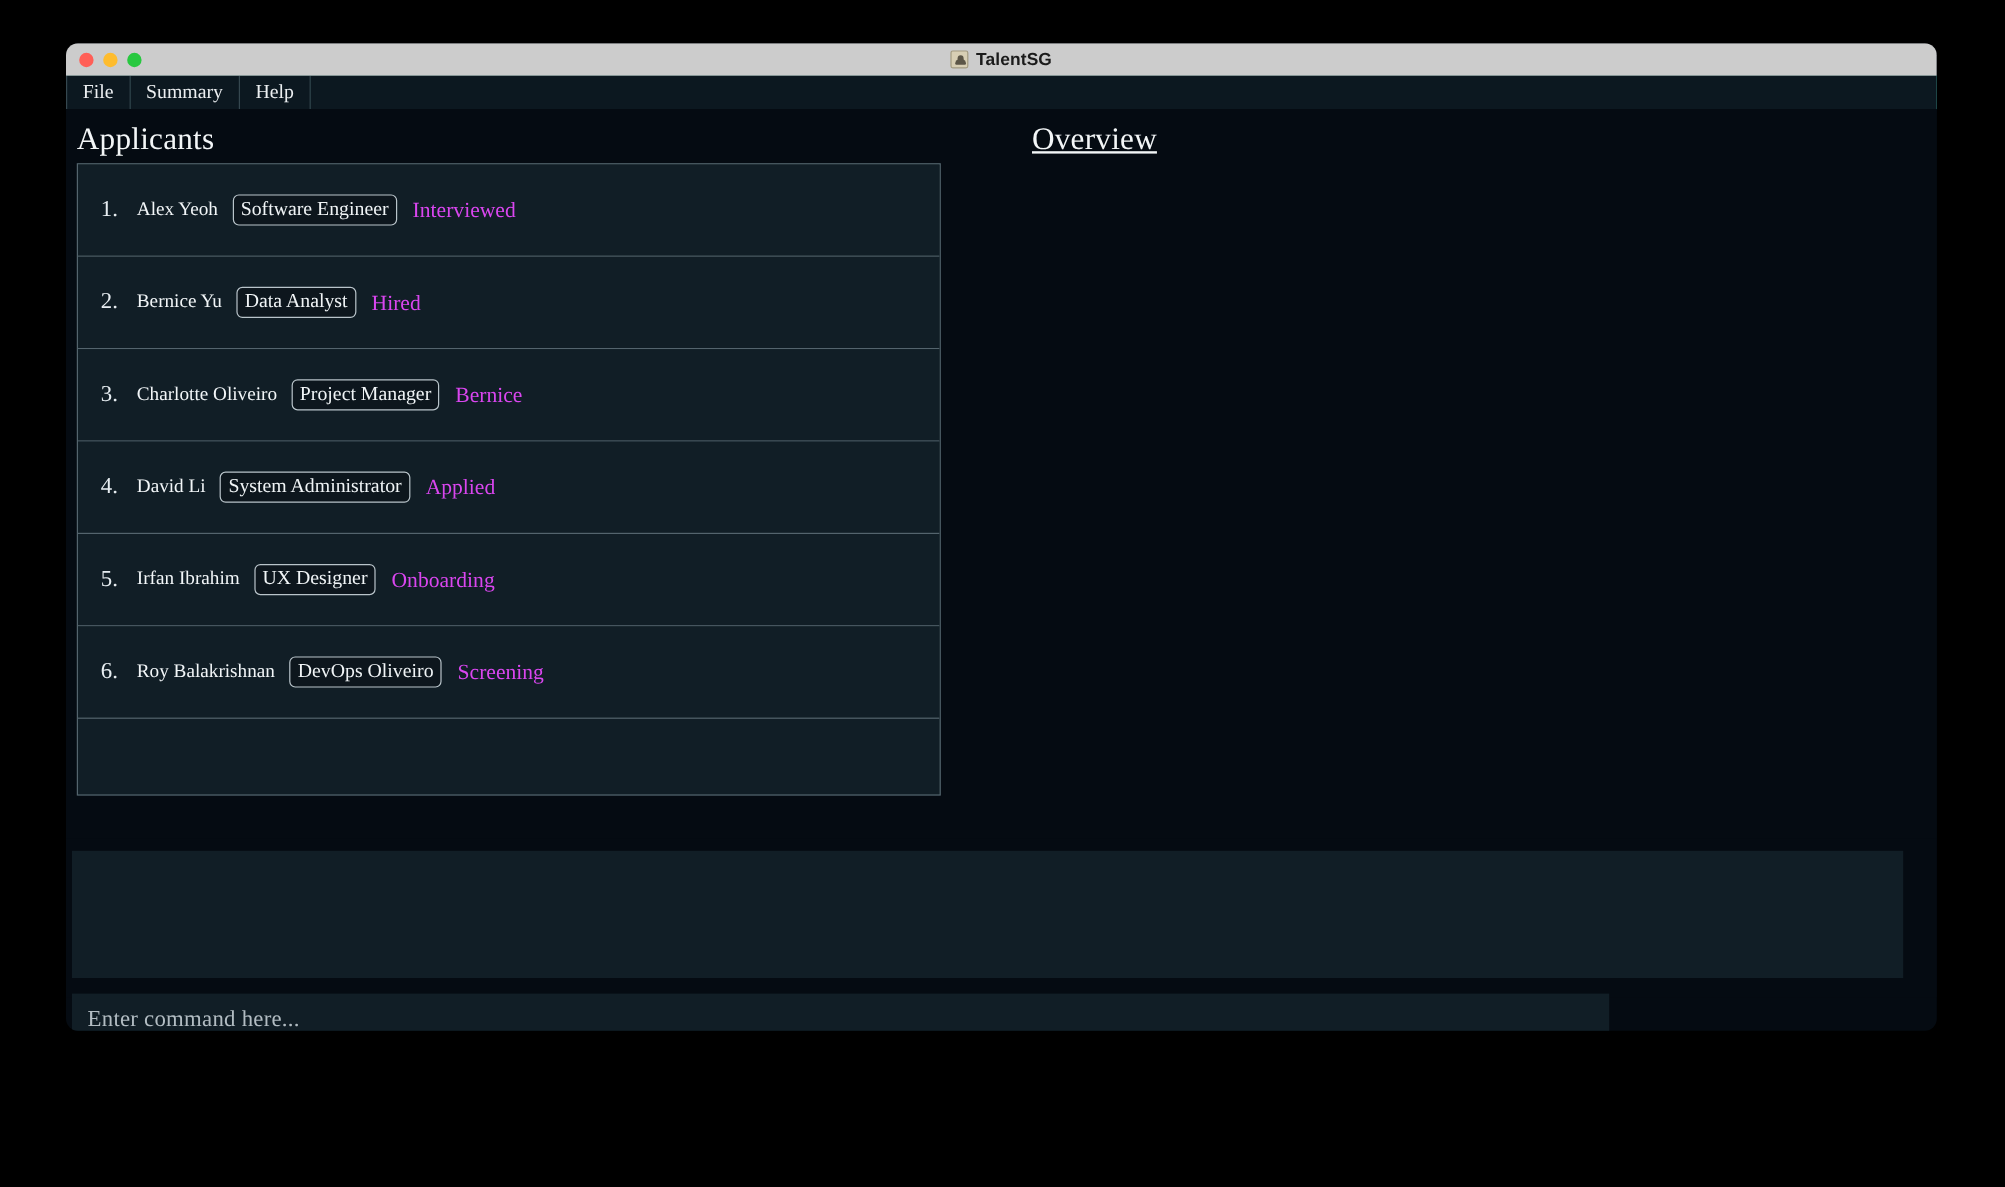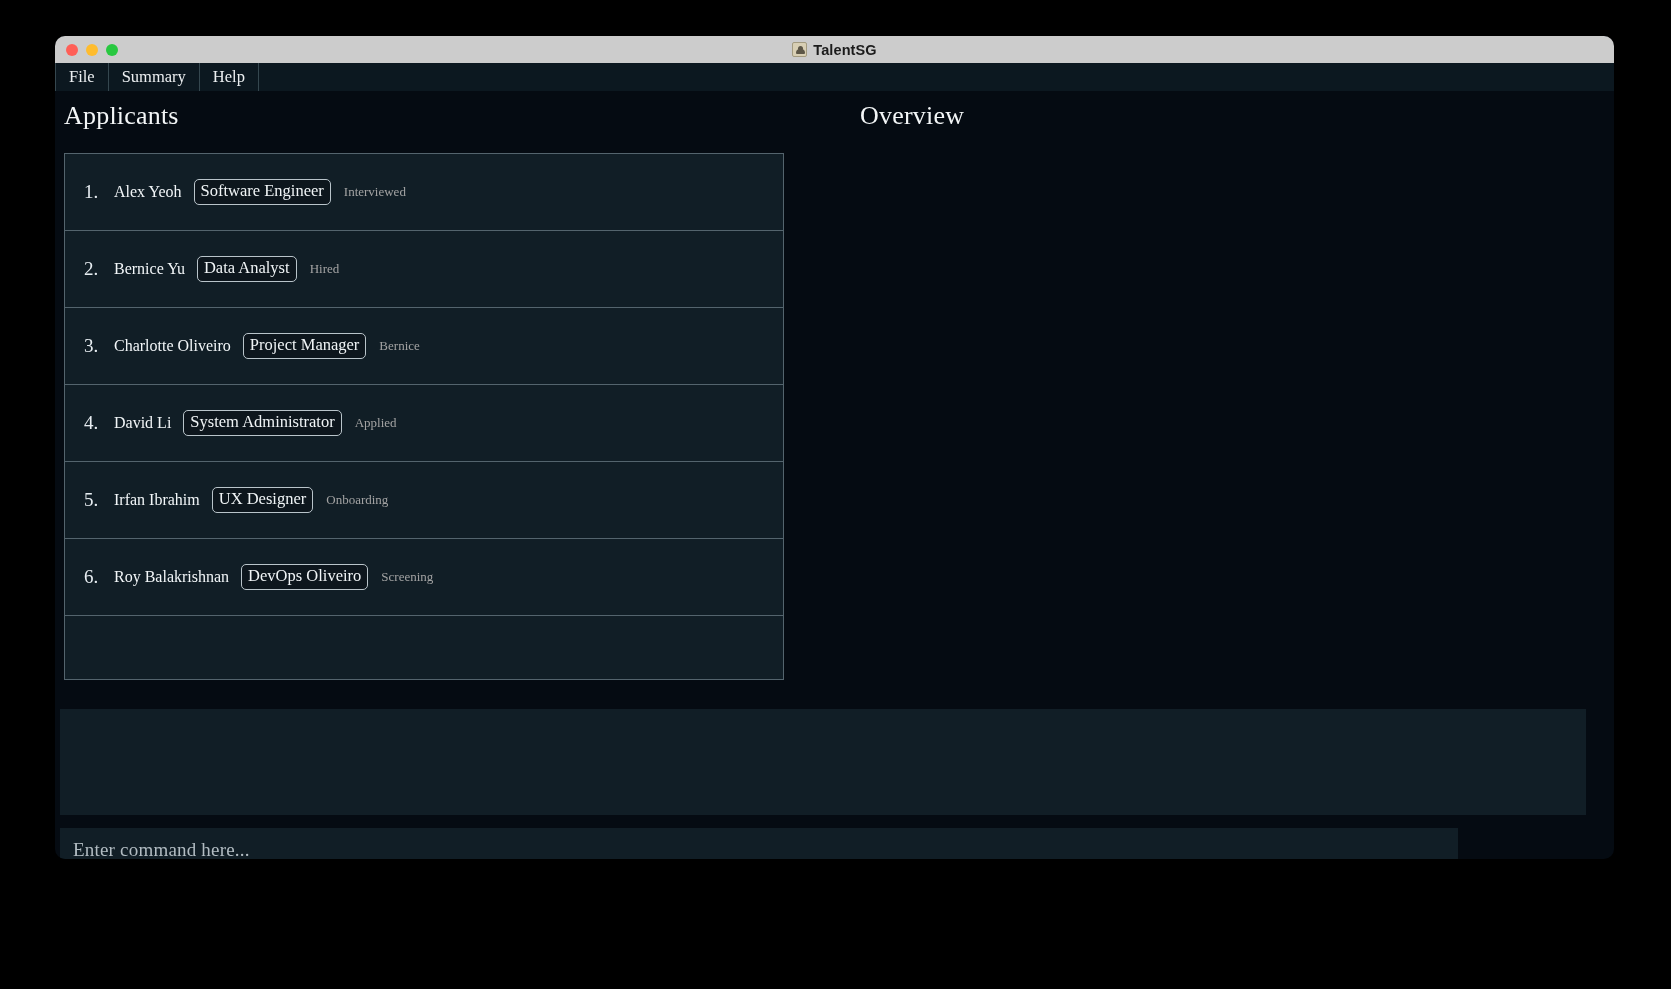--- a/index.html
+++ b/index.html
@@ -134,25 +134,25 @@
   }
   .right-pane {
     flex: 1;
     padding: 12px 0 0 4px;
   }
 
   .pane-title {
     font-size: 26px;
     color: #f3f6f7;
     padding-left: 5px;
-    margin-bottom: 24px;
+    margin-bottom: 7px;
     letter-spacing: .2px;
     line-height: 1;
   }
-  .right-pane .pane-title { padding-left: 26px; margin-bottom: 13px; }
+  .right-pane .pane-title { padding-left: 26px; margin-bottom: 13px; text-decoration: underline; }
 
   
   .list-panel {
     margin-left: 5px;
     width: 720px;
     height: 527px;
     background: #111e26;
     border: 1px solid #54646d;
     border-top: 1px solid #54646d;
     overflow: hidden;
@@ -185,39 +185,39 @@
     font-size: 16.5px;
     color: #f0f4f6;
     border: 1px solid #b9c4ca;
     border-radius: 5px;
     padding: 2px 6px 3px 6px;
     background: #0d161d;
     white-space: nowrap;
     line-height: 1.12;
   }
   .item-status {
-    font-size: 13px;
-    color: #a3a3a3;
+    font-size: 18px;
+    color: #d946ef;
     margin-left: 13px;
     white-space: nowrap;
   }
   .list-filler { background: #111e26; flex: 1; }
 
   
   .result-panel {
     margin: 10px 0 0 5px;
     width: 1526px;
     height: 106px;
     background: #111e26;
   }
 
   
   .command-wrap {
     margin: 13px 6px 0 5px;
-    width: 1398px;
+    width: 1281px;
   }
   .command-box {
     height: 45px;
     background: #111e26;
     display: flex;
     align-items: center;
     padding-left: 13px;
     border-bottom: 2px solid #ffffff;
   }
   .command-placeholder {

